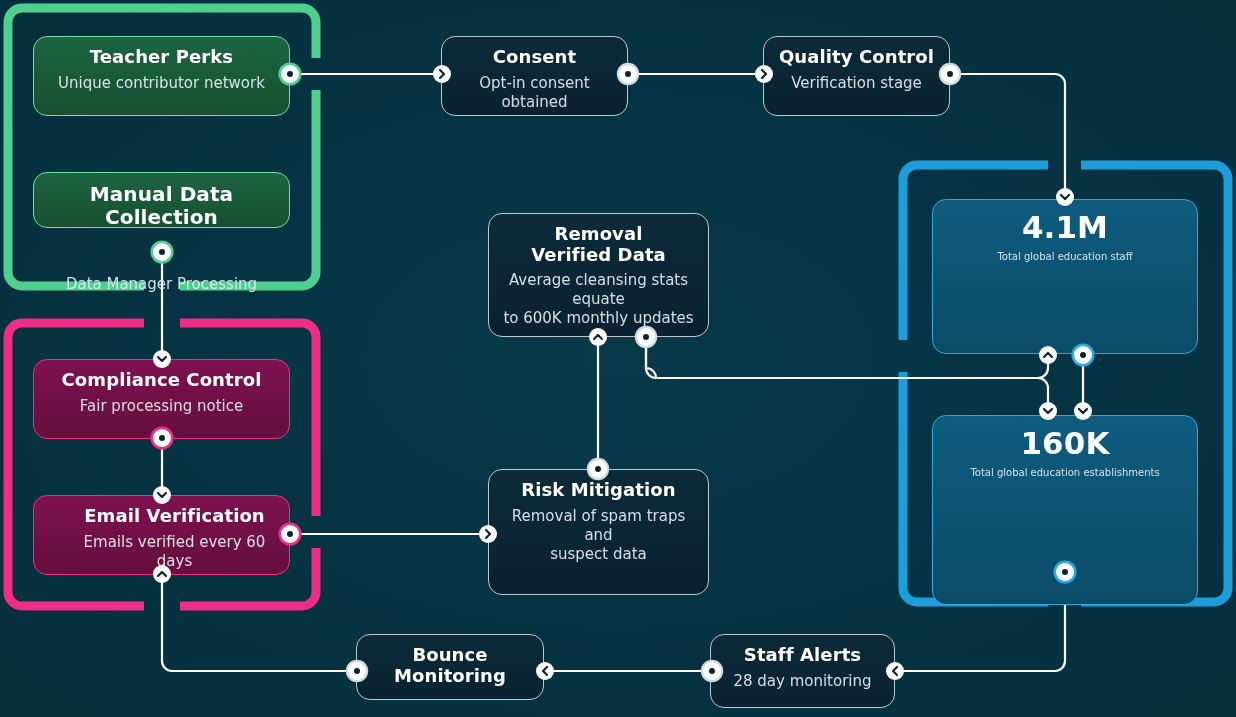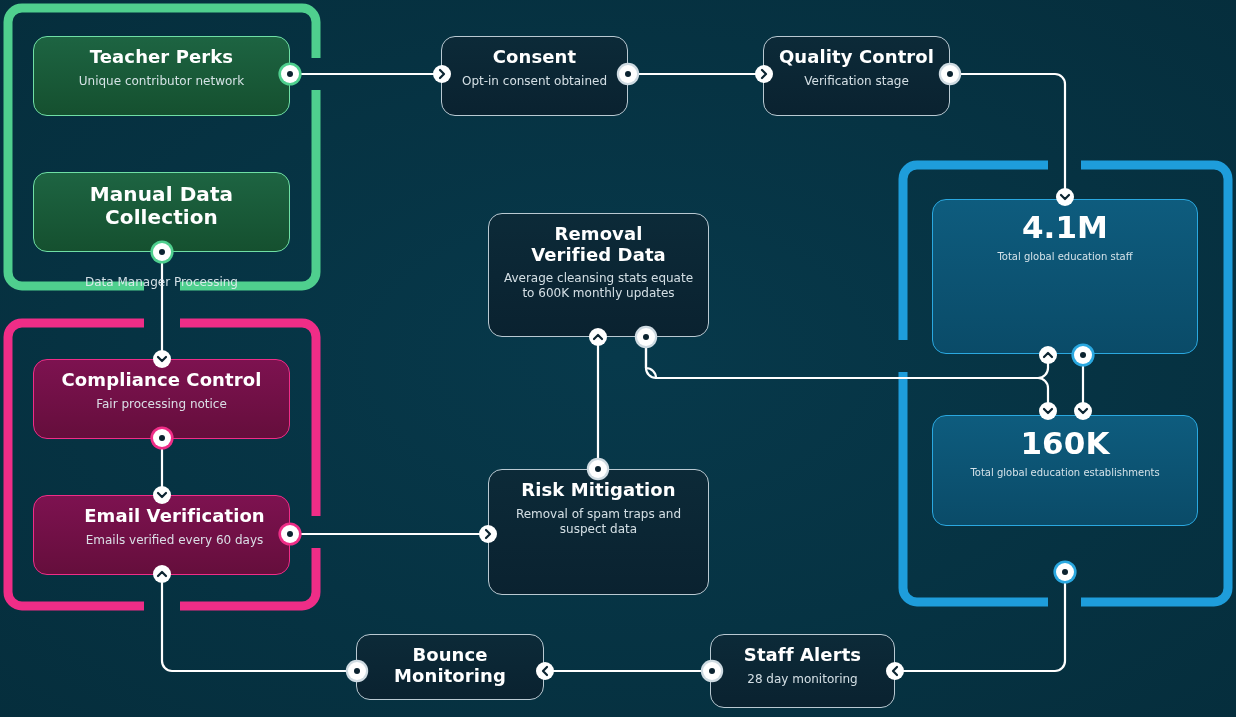--- a/index.html
+++ b/index.html
@@ -35,21 +35,21 @@
   .n-dark{background:linear-gradient(180deg,#0c2a38 0%,#0a2230 100%);
           border:1.6px solid #b9c9d2;}
   .n-green{background:linear-gradient(180deg,#1d6442 0%,#15502f 100%);
            border:1.6px solid #6fdfa5;}
   .n-pink{background:linear-gradient(180deg,#7d1250 0%,#650e3c 100%);
           border:1.6px solid #ef2d87;}
   .n-blue{background:linear-gradient(180deg,#0e5c7e 0%,#0a4b68 100%);
           border:1.6px solid #2aa8e0;}
 
   .t18{font-size:18px;} .t20{font-size:20px;}
-  .t31{font-size:31px;} .s12{font-size:12px;} .s12b{font-size:10px;}
+  .t31{font-size:31px;} .s12{font-size:15px;} .s12b{font-size:10px;}
 
   .port{position:absolute;z-index:5;width:18px;height:18px;border-radius:50%;
         background:#ffffff;display:flex;align-items:center;justify-content:center;
         box-shadow:0 0 0 0 rgba(0,0,0,0);}
   .port.ring-g{box-shadow:0 0 0 2.6px #4fcf8e;}
   .port.ring-p{box-shadow:0 0 0 2.6px #ef2d87;}
   .port.ring-b{box-shadow:0 0 0 2.6px #2aa8e0;}
   .port.ring-w{box-shadow:0 0 0 2.2px #cfdbe2;}
   .port .dot{width:6px;height:6px;border-radius:50%;background:#0b2330;}
   .port svg{display:block;}
@@ -96,21 +96,21 @@
       <path d="M 712 671 L 545 671"></path>
       <path d="M 357 671 L 172 671 A 10 10 0 0 1 162 661 L 162 583"></path>
     </g>
   </svg>
 
   <div class="node n-green" style="left:33px;top:36px;width:257px;height:80px;">
     <div class="t t18">Teacher Perks</div>
     <div class="s s12">Unique contributor network</div>
   </div>
 
-  <div class="node n-green" style="left:33px;top:172px;width:257px;height:80px;gap:40px;">
+  <div class="node n-green" style="left:33px;top:172px;width:257px;height:56px;gap:40px;">
     <div class="t t20">Manual Data Collection</div>
     <div class="s s12">Data Manager Processing</div>
   </div>
 
   <div class="node n-pink" style="left:33px;top:359px;width:257px;height:80px;">
     <div class="t t18">Compliance Control</div>
     <div class="s s12">Fair processing notice</div>
   </div>
 
   <div class="node n-pink" style="left:33px;top:495px;width:257px;height:80px;padding-left:40px;">
@@ -157,21 +157,21 @@
   <div class="node n-dark" style="left:710px;top:634px;width:185px;height:74px;">
     <div class="t t18">Staff Alerts</div>
     <div class="s s12">28 day monitoring</div>
   </div>
 
   <div class="node n-blue" style="left:932px;top:199px;width:266px;height:155px;">
     <div class="t t31">4.1M</div>
     <div class="s s12b">Total global education staff</div>
   </div>
 
-  <div class="node n-blue" style="left:932px;top:415px;width:266px;height:111px;">
+  <div class="node n-blue" style="left:932px;top:415px;width:266px;height:190px;">
     <div class="t t31">160K</div>
     <div class="s s12b">Total global education establishments</div>
   </div>
 
   <div class="port ring-g" style="left:281px;top:65px;">
     <div class="dot"></div>
   </div>
 
   <div class="port" style="left:433px;top:65px;">
     <svg width="12" height="12" viewBox="0 0 12 12">

